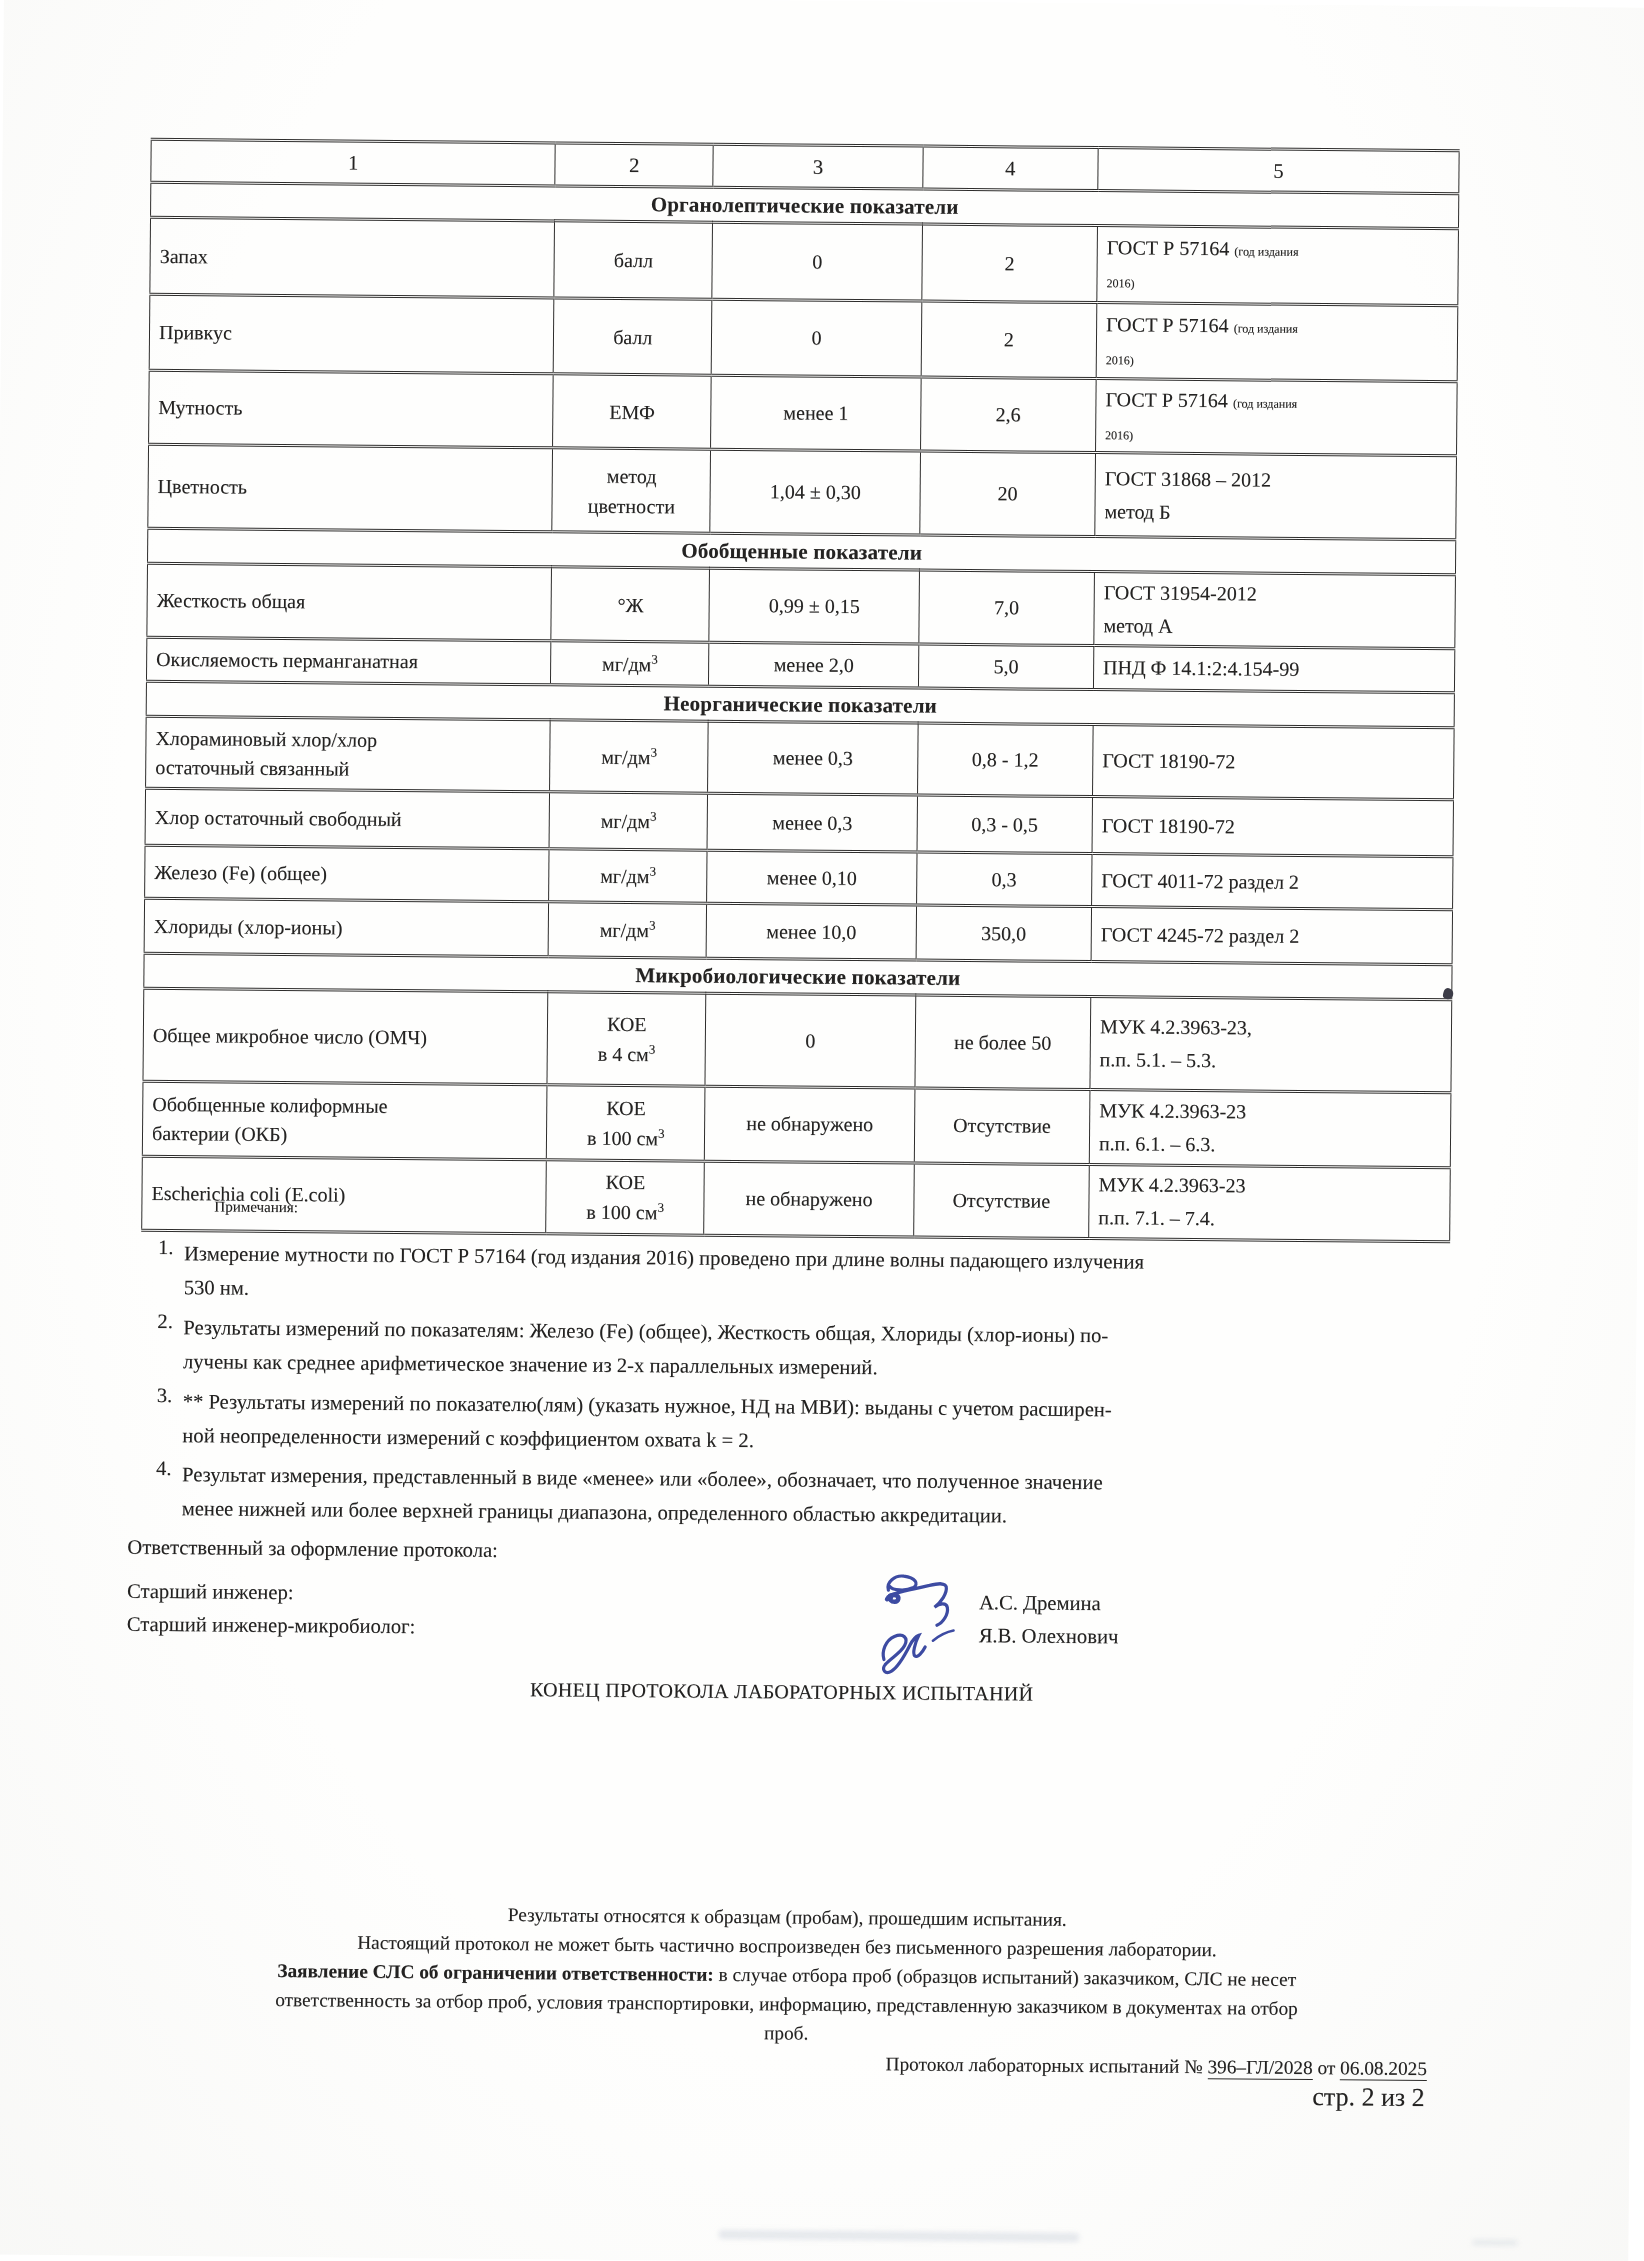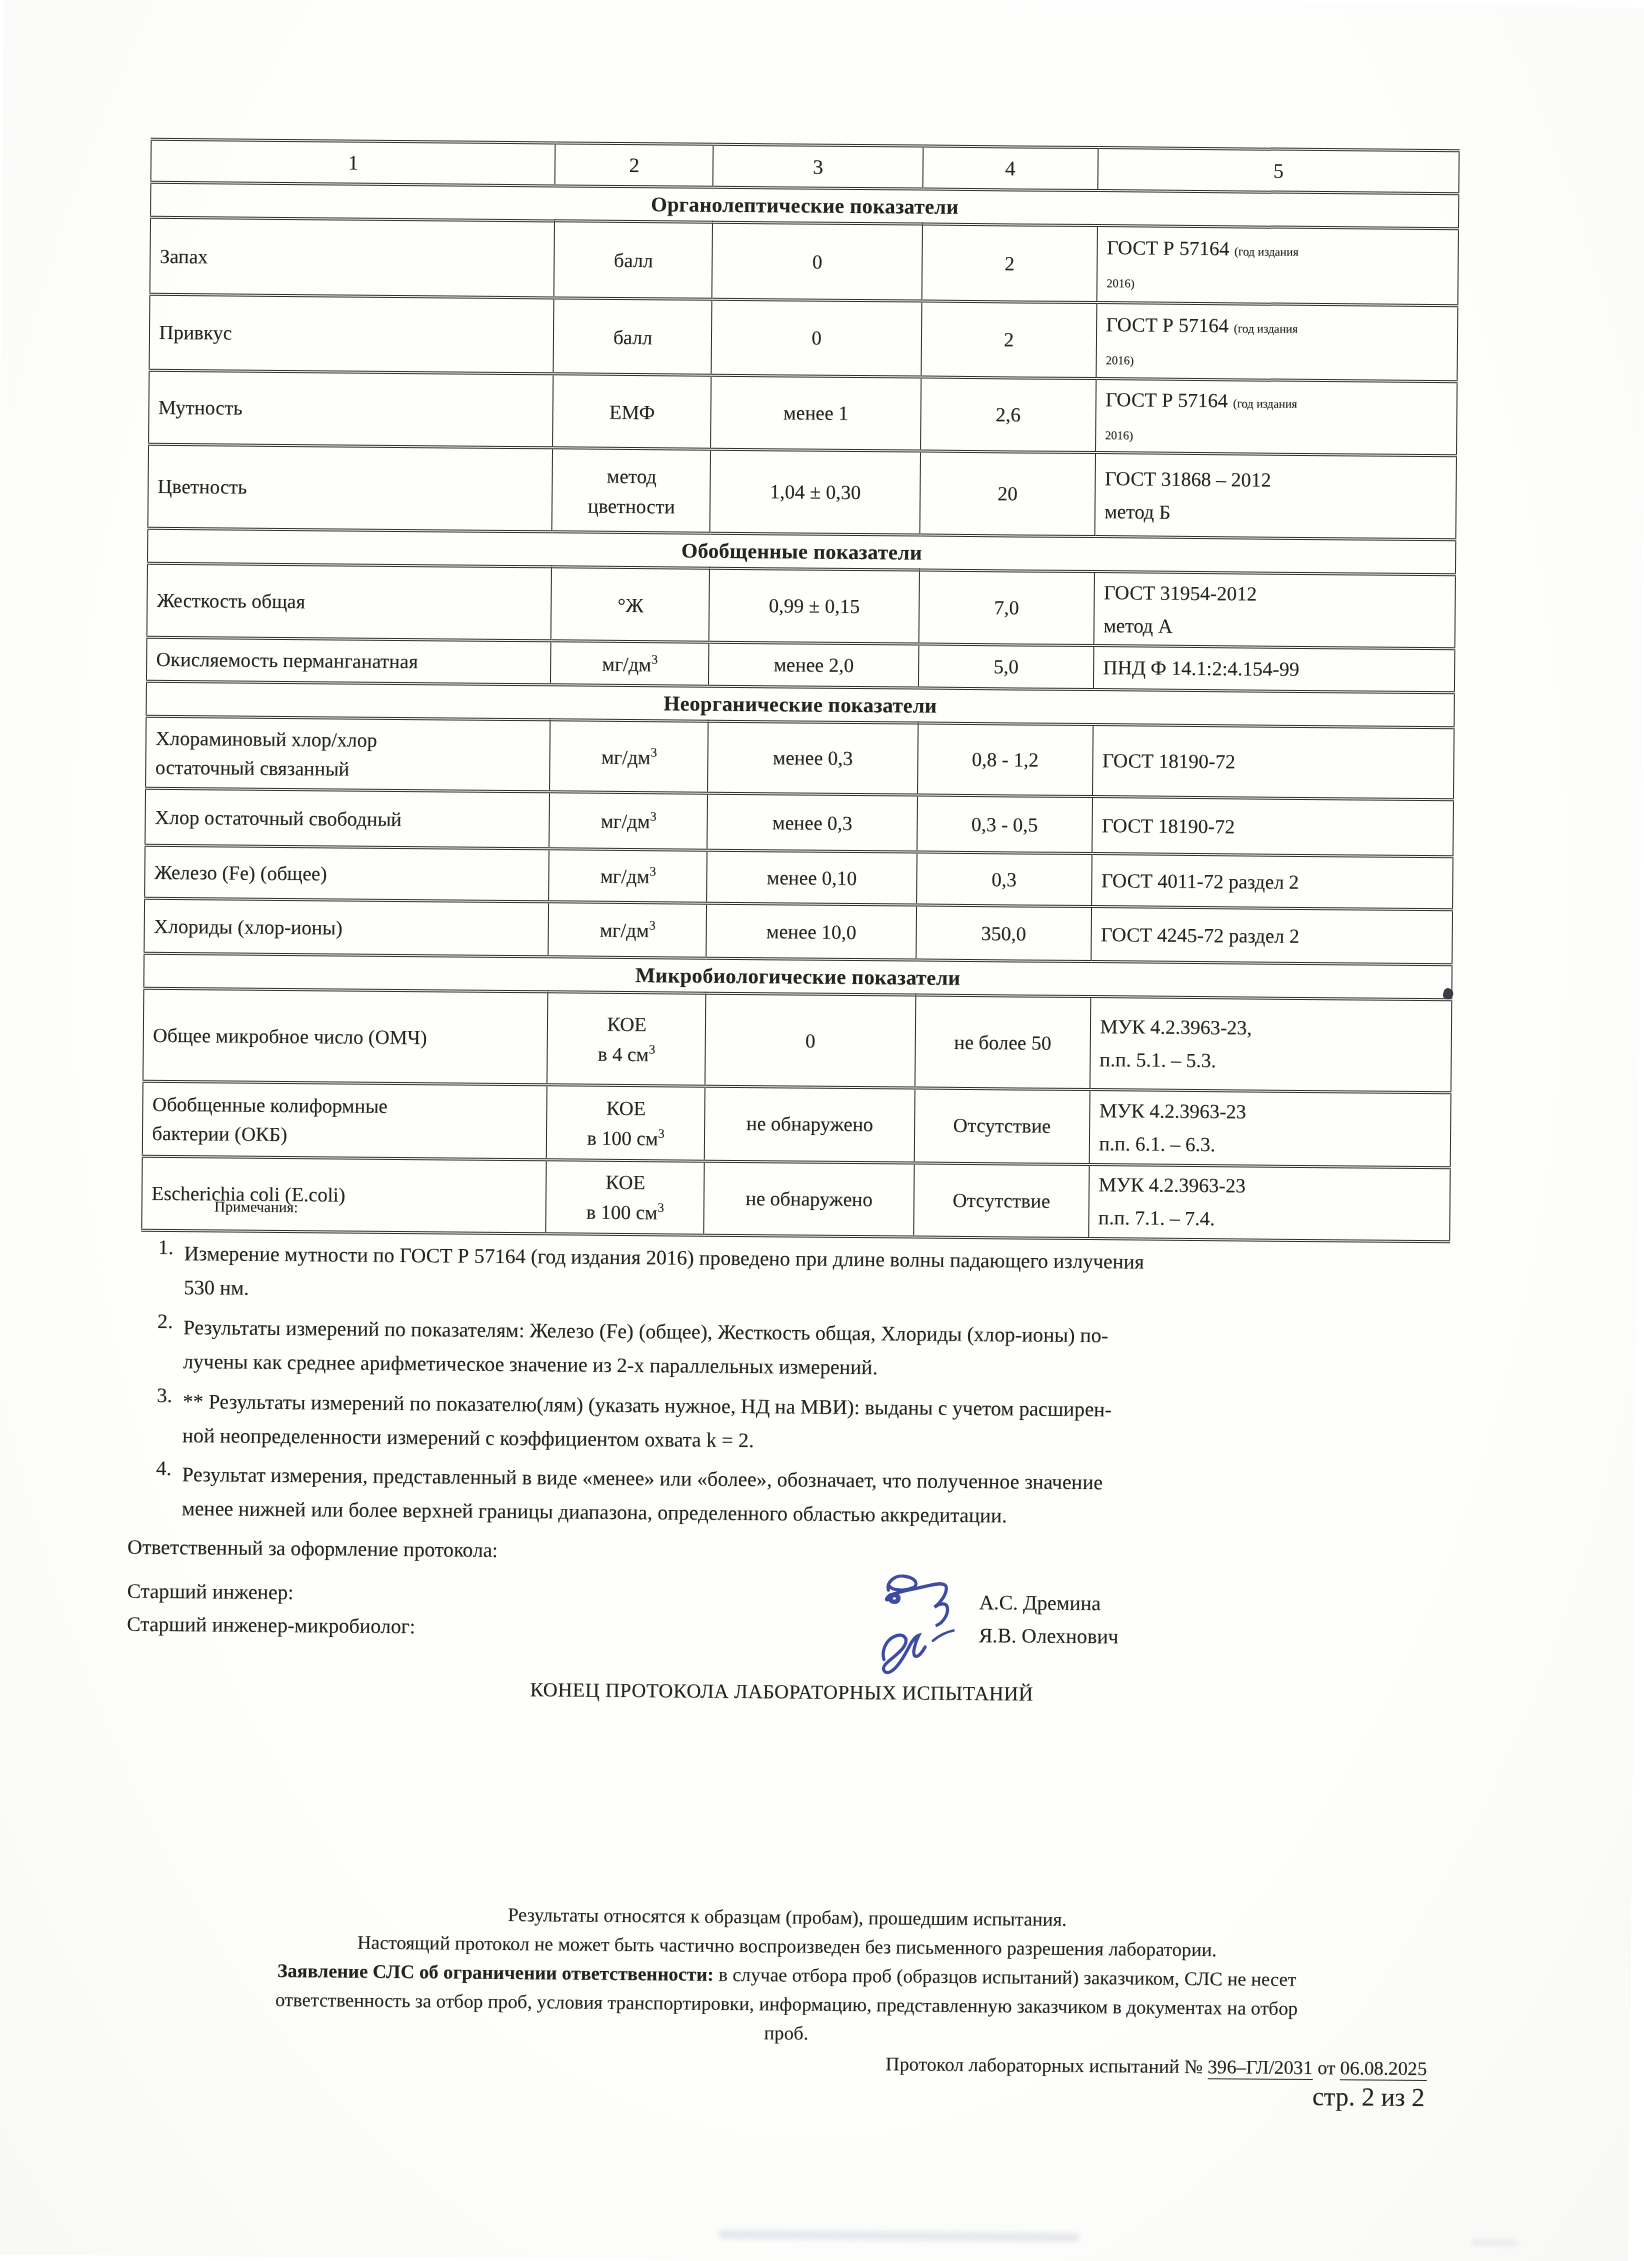--- a/index.html
+++ b/index.html
@@ -419,19 +419,19 @@
   </div>
 
   <div class="end-line">КОНЕЦ ПРОТОКОЛА ЛАБОРАТОРНЫХ ИСПЫТАНИЙ</div>
 
   <div class="footer">
     <div class="f-line">Результаты относятся к образцам (пробам), прошедшим испытания.</div>
     <div class="f-line">Настоящий протокол не может быть частично воспроизведен без письменного разрешения лаборатории.</div>
     <div class="f-line"><span class="f-bold">Заявление СЛС об ограничении ответственности:</span><span> в случае отбора проб (образцов испытаний) заказчиком, СЛС не несет</span></div>
     <div class="f-line">ответственность за отбор проб, условия транспортировки, информацию, представленную заказчиком в документах на отбор</div>
     <div class="f-line">проб.</div>
-    <div class="f-proto"><span>Протокол лабораторных испытаний № </span><span class="u">396–ГЛ/2031</span><span> от </span><span class="u">06.08.2025</span></div>
+    <div class="f-proto"><span>Протокол лабораторных испытаний № </span><span class="u">396–ГЛ/2028</span><span> от </span><span class="u">06.08.2025</span></div>
   </div>
 
   <div class="page-label">стр. 2 из 2</div>
 
 </div>
 
 
 </body></html>

